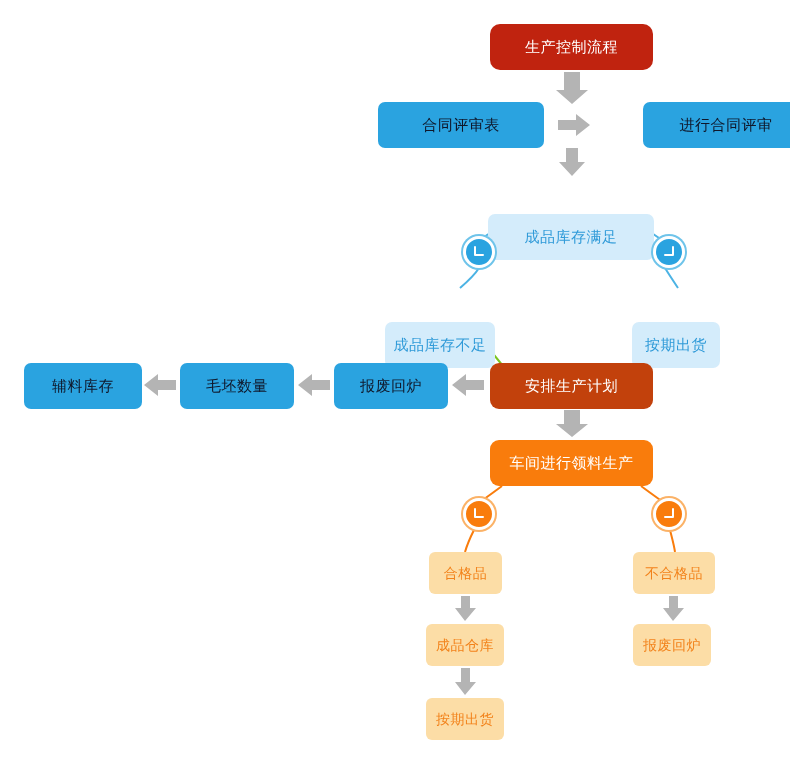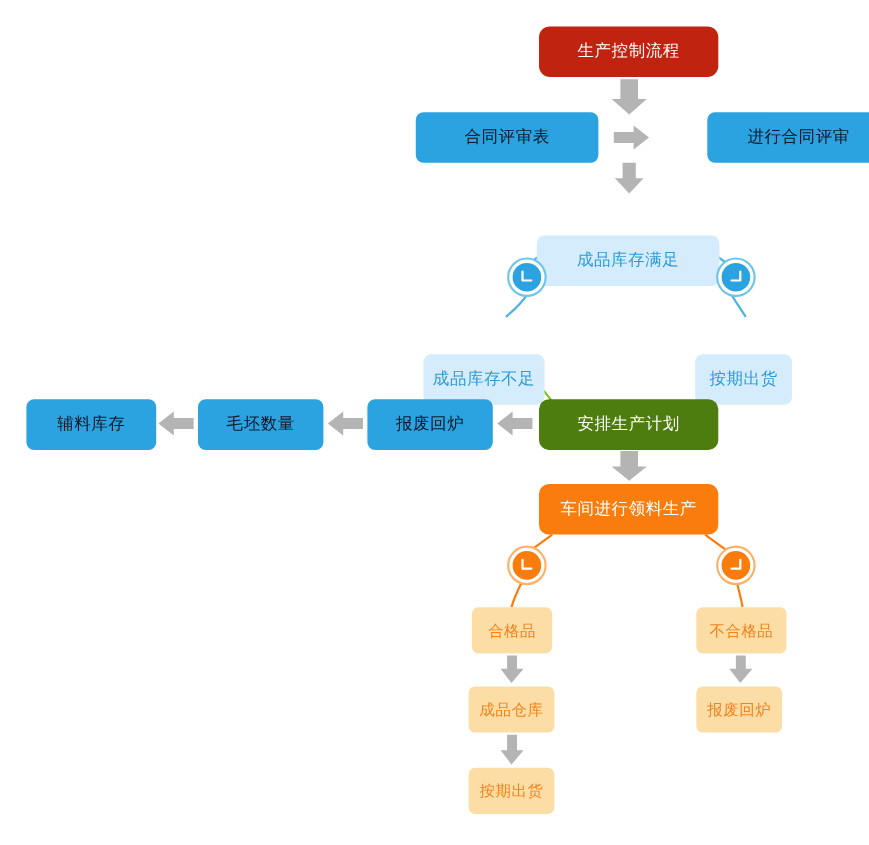--- a/index.html
+++ b/index.html
@@ -39,21 +39,21 @@
   .node.blue {
     background: #2aa3e0;
     color: #0f172a;
   }
   .node.lightblue {
     background: #d4ecfb;
     color: #2f9ad8;
     margin-top: 34px;
   }
   .node.green {
-    background: #4d7c0f;
+    background: #c2410c;
     color: #ffffff;
     border-radius: 9px;
   }
   .node.orange {
     background: #f97c0c;
     color: #ffffff;
     border-radius: 9px;
   }
   .node.peach {
     background: #fcdda6;

